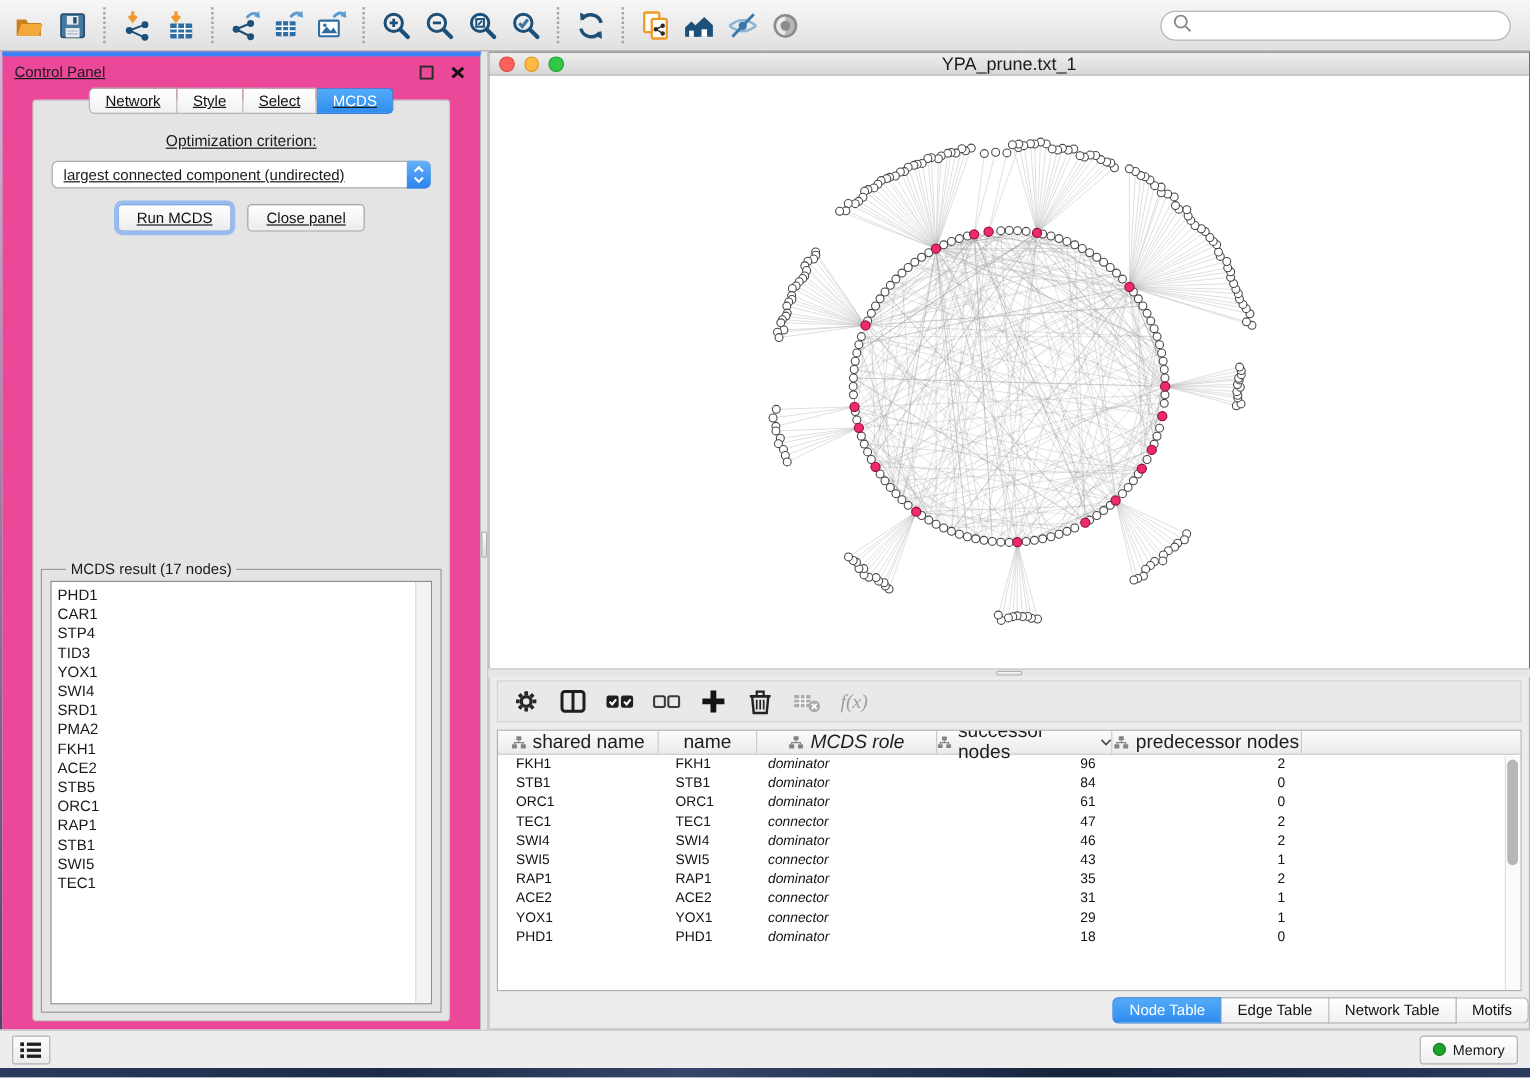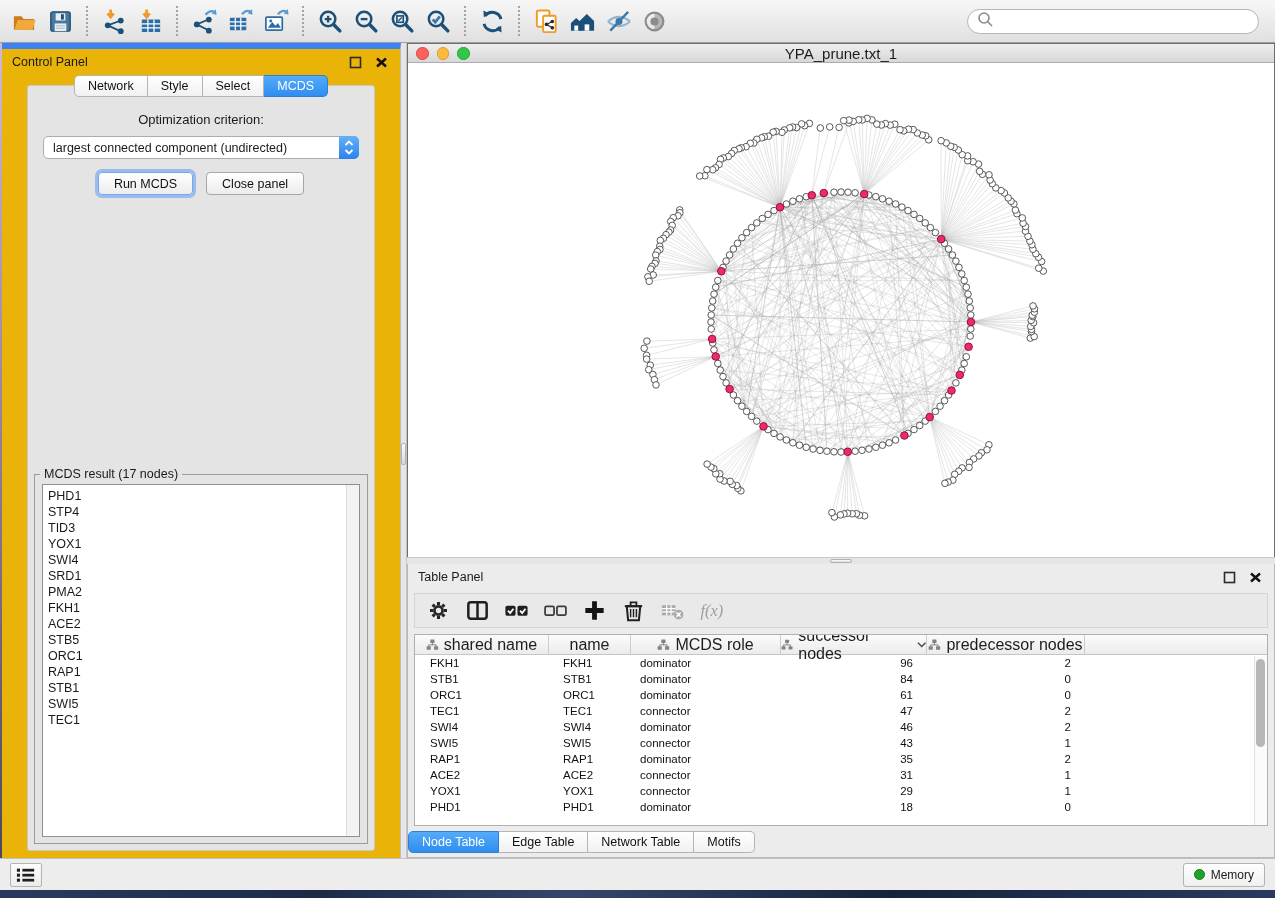--- a/index.html
+++ b/index.html
@@ -14,22 +14,22 @@
   .tb-sep { width:0; border-left:2px dotted #a3a3a3; height:30px; margin:0 8px; }
   .search-box { margin-left:auto; margin-right:10px; width:292px; height:25px; background:#fff;
                 border:1px solid #b5b5b5; border-radius:13px; display:flex; align-items:center; padding:0 9px; }
   .search-box input { border:none; outline:none; flex:1; font-size:12px; background:transparent; margin-left:6px; }
 
   
   .main-row { flex:1; display:flex; min-height:0; }
   .desktop-edge { width:2px; background:linear-gradient(#cdbad6,#8d7f9b,#4d4663); }
 
   
-  .control-panel { width:399px; flex:0 0 399px; background:#eab308; border-right:1px solid #bdbdbd;
-                   display:flex; flex-direction:column; border-top:6px solid #3b82f6; }
+  .control-panel { width:399px; flex:0 0 399px; background:#ec4899; border-right:1px solid #bdbdbd;
+                   display:flex; flex-direction:column; border-top:4px solid #3b82f6;text-decoration:underline; }
   .panel-titlebar { height:26px; flex:0 0 26px; display:flex; align-items:center; padding:0 10px; font-size:12.5px; }
   .panel-titlebar .sp { flex:1; }
   .pt-ico { width:18px; height:16px; display:flex; align-items:center; justify-content:center; margin-left:8px; }
   .cp-tabs-row { display:flex; justify-content:center; position:relative; z-index:2; margin-bottom:-12px; }
   .seg { display:flex; }
   .seg .tab { padding:3px 13px; font-size:12.5px; background:linear-gradient(#ffffff,#f1f1f1);
               border:1px solid #b4b4b4; border-left:none; color:#111; white-space:nowrap; }
   .seg .tab:first-child { border-left:1px solid #b4b4b4; border-radius:5px 0 0 5px; }
   .seg .tab:last-child  { border-radius:0 5px 5px 0; }
   .seg .tab.active { background:linear-gradient(#54abf9,#2f8def); color:#fff; border-color:#2d7fd8; }
@@ -39,21 +39,21 @@
   .dropdown { margin-top:9px; width:316px; height:23px; background:#fff; border:1px solid #adadad;
               border-radius:5px; display:flex; align-items:center; font-size:12.5px; }
   .dropdown .val { flex:1; padding-left:9px; white-space:nowrap; overflow:hidden; }
   .dropdown .stepper { width:20px; height:23px; margin:-1px -1px -1px 0; border-radius:0 5px 5px 0;
               background:linear-gradient(#66b1f7,#2a82ec); display:flex; align-items:center; justify-content:center; }
   .btn-row { margin-top:13px; display:flex; gap:13px; }
   .push-btn { height:23px; padding:0 15px; font-size:12.5px; background:linear-gradient(#ffffff,#ececec);
               border:1px solid #a6a6a6; border-radius:4px; color:#111; }
   .push-btn.focused { box-shadow:0 0 0 3px rgba(90,155,250,0.55); border-color:#7aa6e4; }
   .result-group { margin:auto 6px 6px; align-self:stretch; height:370px; border:1px solid #9b9b9b; position:relative; }
-  .result-legend { position:absolute; top:-8px; left:5px; background:#e4e4e4; padding:0 4px; font-size:12.5px; }
+  .result-legend { position:absolute; top:-8px; left:20px; background:#e4e4e4; padding:0 4px; font-size:12.5px; }
   .result-list { position:absolute; left:7px; right:7px; top:9px; bottom:6px; background:#fff;
                  border:1px solid #8f8f8f; display:flex; overflow:hidden; }
   .result-items { flex:1; padding:3px 0 0 5px; font-size:12.5px; line-height:16px; }
   .result-scroll { width:13px; background:#f3f3f3; border-left:1px solid #dcdcdc; }
 
   
   .vsplit { width:6px; flex:0 0 6px; background:#e6e6e6; border-right:1px solid #c4c4c4; position:relative; }
   .vsplit .handle { position:absolute; top:400px; left:0; width:5px; height:22px;
                     background:linear-gradient(#fcfcfc,#d9d9d9); border:1px solid #b2b2b2; border-radius:2px; }
 
@@ -79,26 +79,26 @@
   .tp-toolbar { margin:3px 6px 0; height:35px; flex:0 0 35px; background:#e9e9e9; border:1px solid #d4d4d4;
                 display:flex; align-items:center; padding:0 8px; gap:9px; }
   .tp-icon { width:30px; height:30px; display:flex; align-items:center; justify-content:center; }
   .tp-table { margin:6px 6px 0; flex:1; background:#fff; border:1px solid #b0b0b0; position:relative; overflow:hidden; }
   .thead { display:flex; height:20px; background:linear-gradient(#fbfbfb,#ebebeb); border-bottom:1px solid #c6c6c6;
            font-size:16px; color:#1d1d1d; }
   .th { display:flex; align-items:center; justify-content:center; gap:5px; border-right:1px solid #cdcdcd; }
   .th.filler { flex:1; border-right:none; }
   .trow { display:flex; height:16px; align-items:center; font-size:11.5px; color:#111; }
   .td { white-space:nowrap; overflow:hidden; }
-  .c0 { width:134px; } .c1 { width:82px; } .c2 { width:150px; } .c3 { width:146px; } .c4 { width:158px; }
+  .c0 { width:134px; } .c1 { width:82px; } .c2 { width:150px;font-style:italic; } .c3 { width:146px; } .c4 { width:158px; }
   .td.c0 { padding-left:15px; } .td.c1 { padding-left:14px; } .td.c2 { padding-left:9px; }
   .td.num { text-align:right; padding-right:14px; }
   .tp-scroll { position:absolute; top:21px; right:0; bottom:0; width:13px; background:#fbfbfb; border-left:1px solid #e2e2e2; }
   .tp-thumb { position:absolute; top:3px; right:2px; width:9px; height:88px; background:#b7b7b7; border-radius:5px; }
-  .tp-tabs-bar { height:31px; flex:0 0 31px; display:flex; align-items:center; justify-content:flex-start; }
+  .tp-tabs-bar { height:31px; flex:0 0 31px; display:flex; align-items:center; justify-content:flex-end; }
 
   
   .statusbar { height:32px; flex:0 0 32px; background:#ededed; border-top:1px solid #c2c2c2;
                display:flex; align-items:center; padding:0 10px; }
   .list-btn { width:32px; height:24px; background:linear-gradient(#fcfcfc,#ececec); border:1px solid #b3b3b3;
               border-radius:2px; display:flex; align-items:center; justify-content:center; }
   .memory-btn { margin-left:auto; height:24px; padding:0 10px; background:linear-gradient(#ffffff,#efefef);
                 border:1px solid #b3b3b3; border-radius:3px; display:flex; align-items:center; gap:6px; font-size:12px; }
   .mem-dot { width:11px; height:11px; border-radius:50%; background:#1ea32a; border:1px solid #157c1f; }
   .wallpaper { height:8px; flex:0 0 8px;
@@ -301,20 +301,21 @@
         </div>
         <div class="btn-row">
           <button class="push-btn focused">Run MCDS</button>
           <button class="push-btn">Close panel</button>
         </div>
         <div class="result-group">
           <span class="result-legend">MCDS result (17 nodes)</span>
           <div class="result-list">
             <div class="result-items" id="result-items">
                 <div>PHD1</div>
+                <div>CAR1</div>
                 <div>STP4</div>
                 <div>TID3</div>
                 <div>YOX1</div>
                 <div>SWI4</div>
                 <div>SRD1</div>
                 <div>PMA2</div>
                 <div>FKH1</div>
                 <div>ACE2</div>
                 <div>STB5</div>
                 <div>ORC1</div>
@@ -1116,34 +1117,20 @@
               <circle cx="321.6" cy="326.0" r="3.8" fill="#ee2b68" stroke="#93123e" stroke-width="1"></circle>
             </svg>
         </div>
       </div>
 
       <div class="hsplit">
           <div class="handle"></div>
         </div>
 
       <div class="table-panel">
-        <div class="panel-titlebar">
-          <span>Table Panel</span>
-          <span class="sp"></span>
-          <span class="pt-ico">
-            <svg width="13" height="13" viewBox="0 0 13 13">
-                <rect x="1.5" y="1.5" width="10" height="10" fill="none" stroke="#2b2b2b" stroke-width="1.6"></rect>
-              </svg>
-          </span>
-          <span class="pt-ico">
-            <svg width="13" height="13" viewBox="0 0 13 13">
-                <path d="M2 2.5l9 8M11 2.5l-9 8" stroke="#111" stroke-width="2.4"></path>
-              </svg>
-          </span>
-        </div>
         <div class="tp-toolbar" id="tp-toolbar">
             <span class="tp-icon">
               <svg width="27" height="27" viewBox="0 0 28 28">
                 <circle cx="14" cy="14" r="4.2" fill="none" stroke="#262626" stroke-width="2.8"></circle>
                 <g stroke="#262626" stroke-width="3.2">
                   <path d="M14 5.2v3.2M14 19.6v3.2M5.2 14h3.2M19.6 14h3.2M7.9 7.9l2.2 2.2M17.9 17.9l2.2 2.2M20.1 7.9l-2.2 2.2M10.1 17.9l-2.2 2.2"></path>
                 </g>
               </svg>
             </span>
             <span class="tp-icon">

